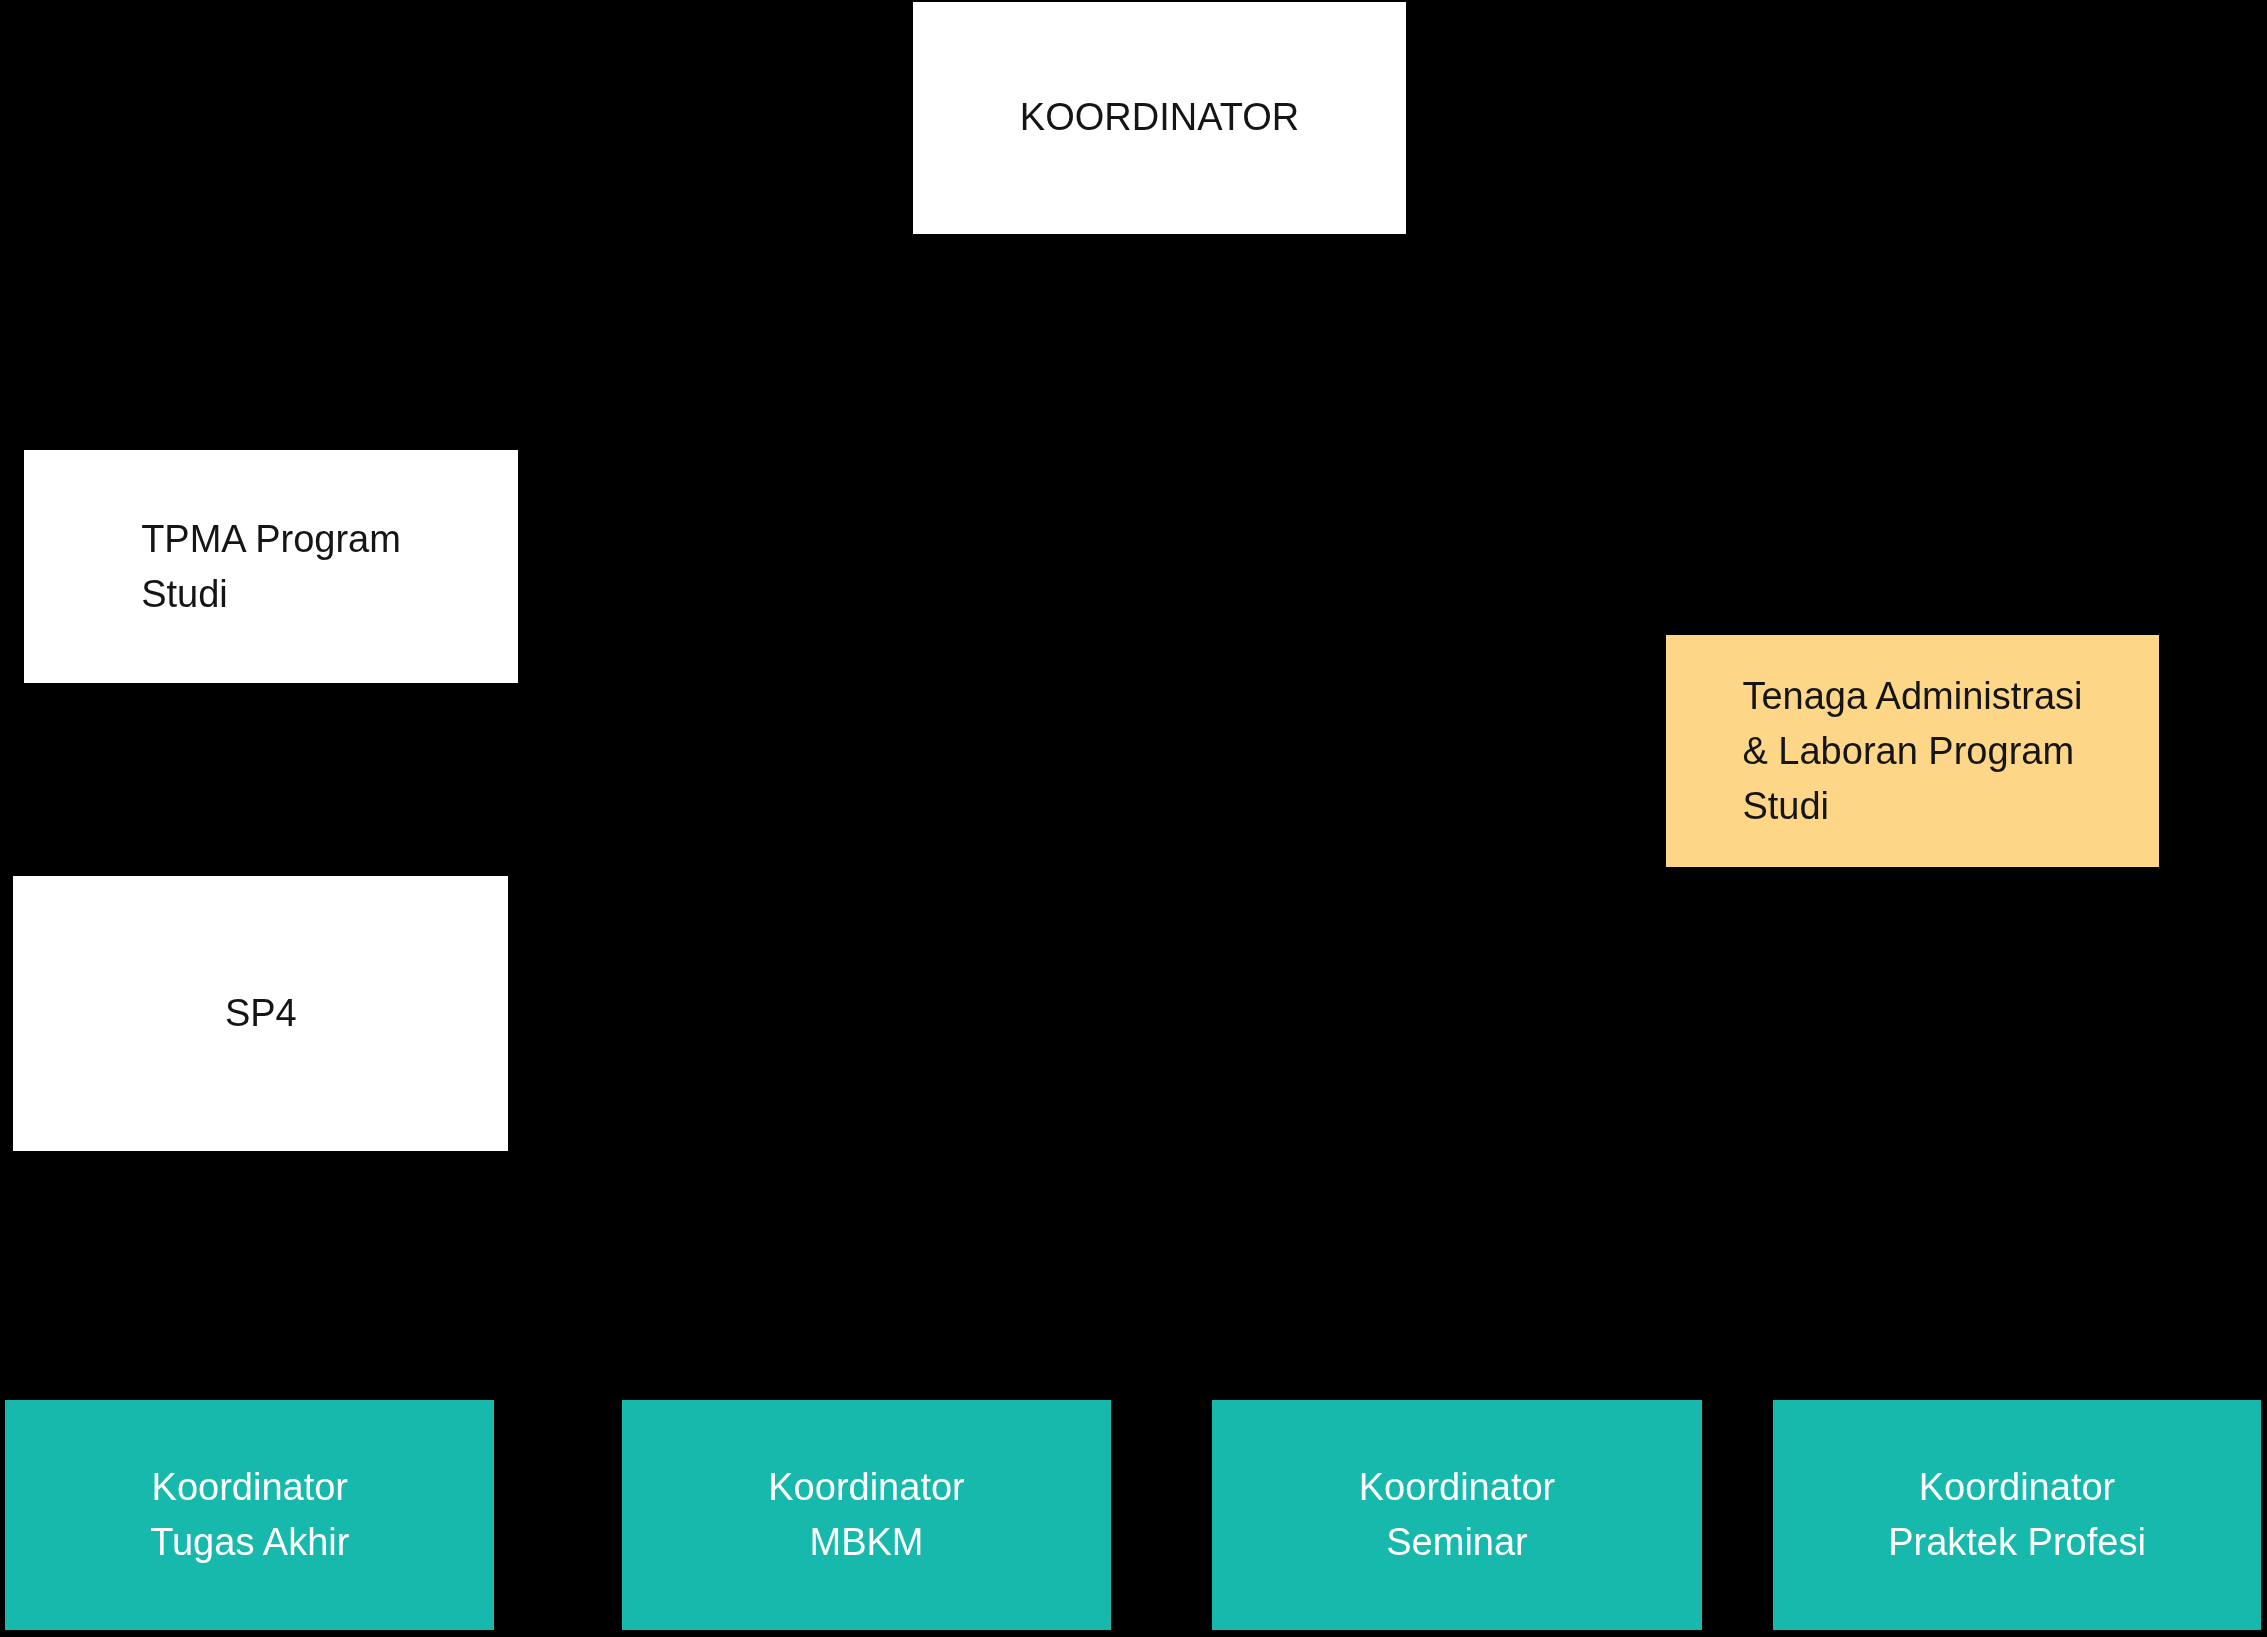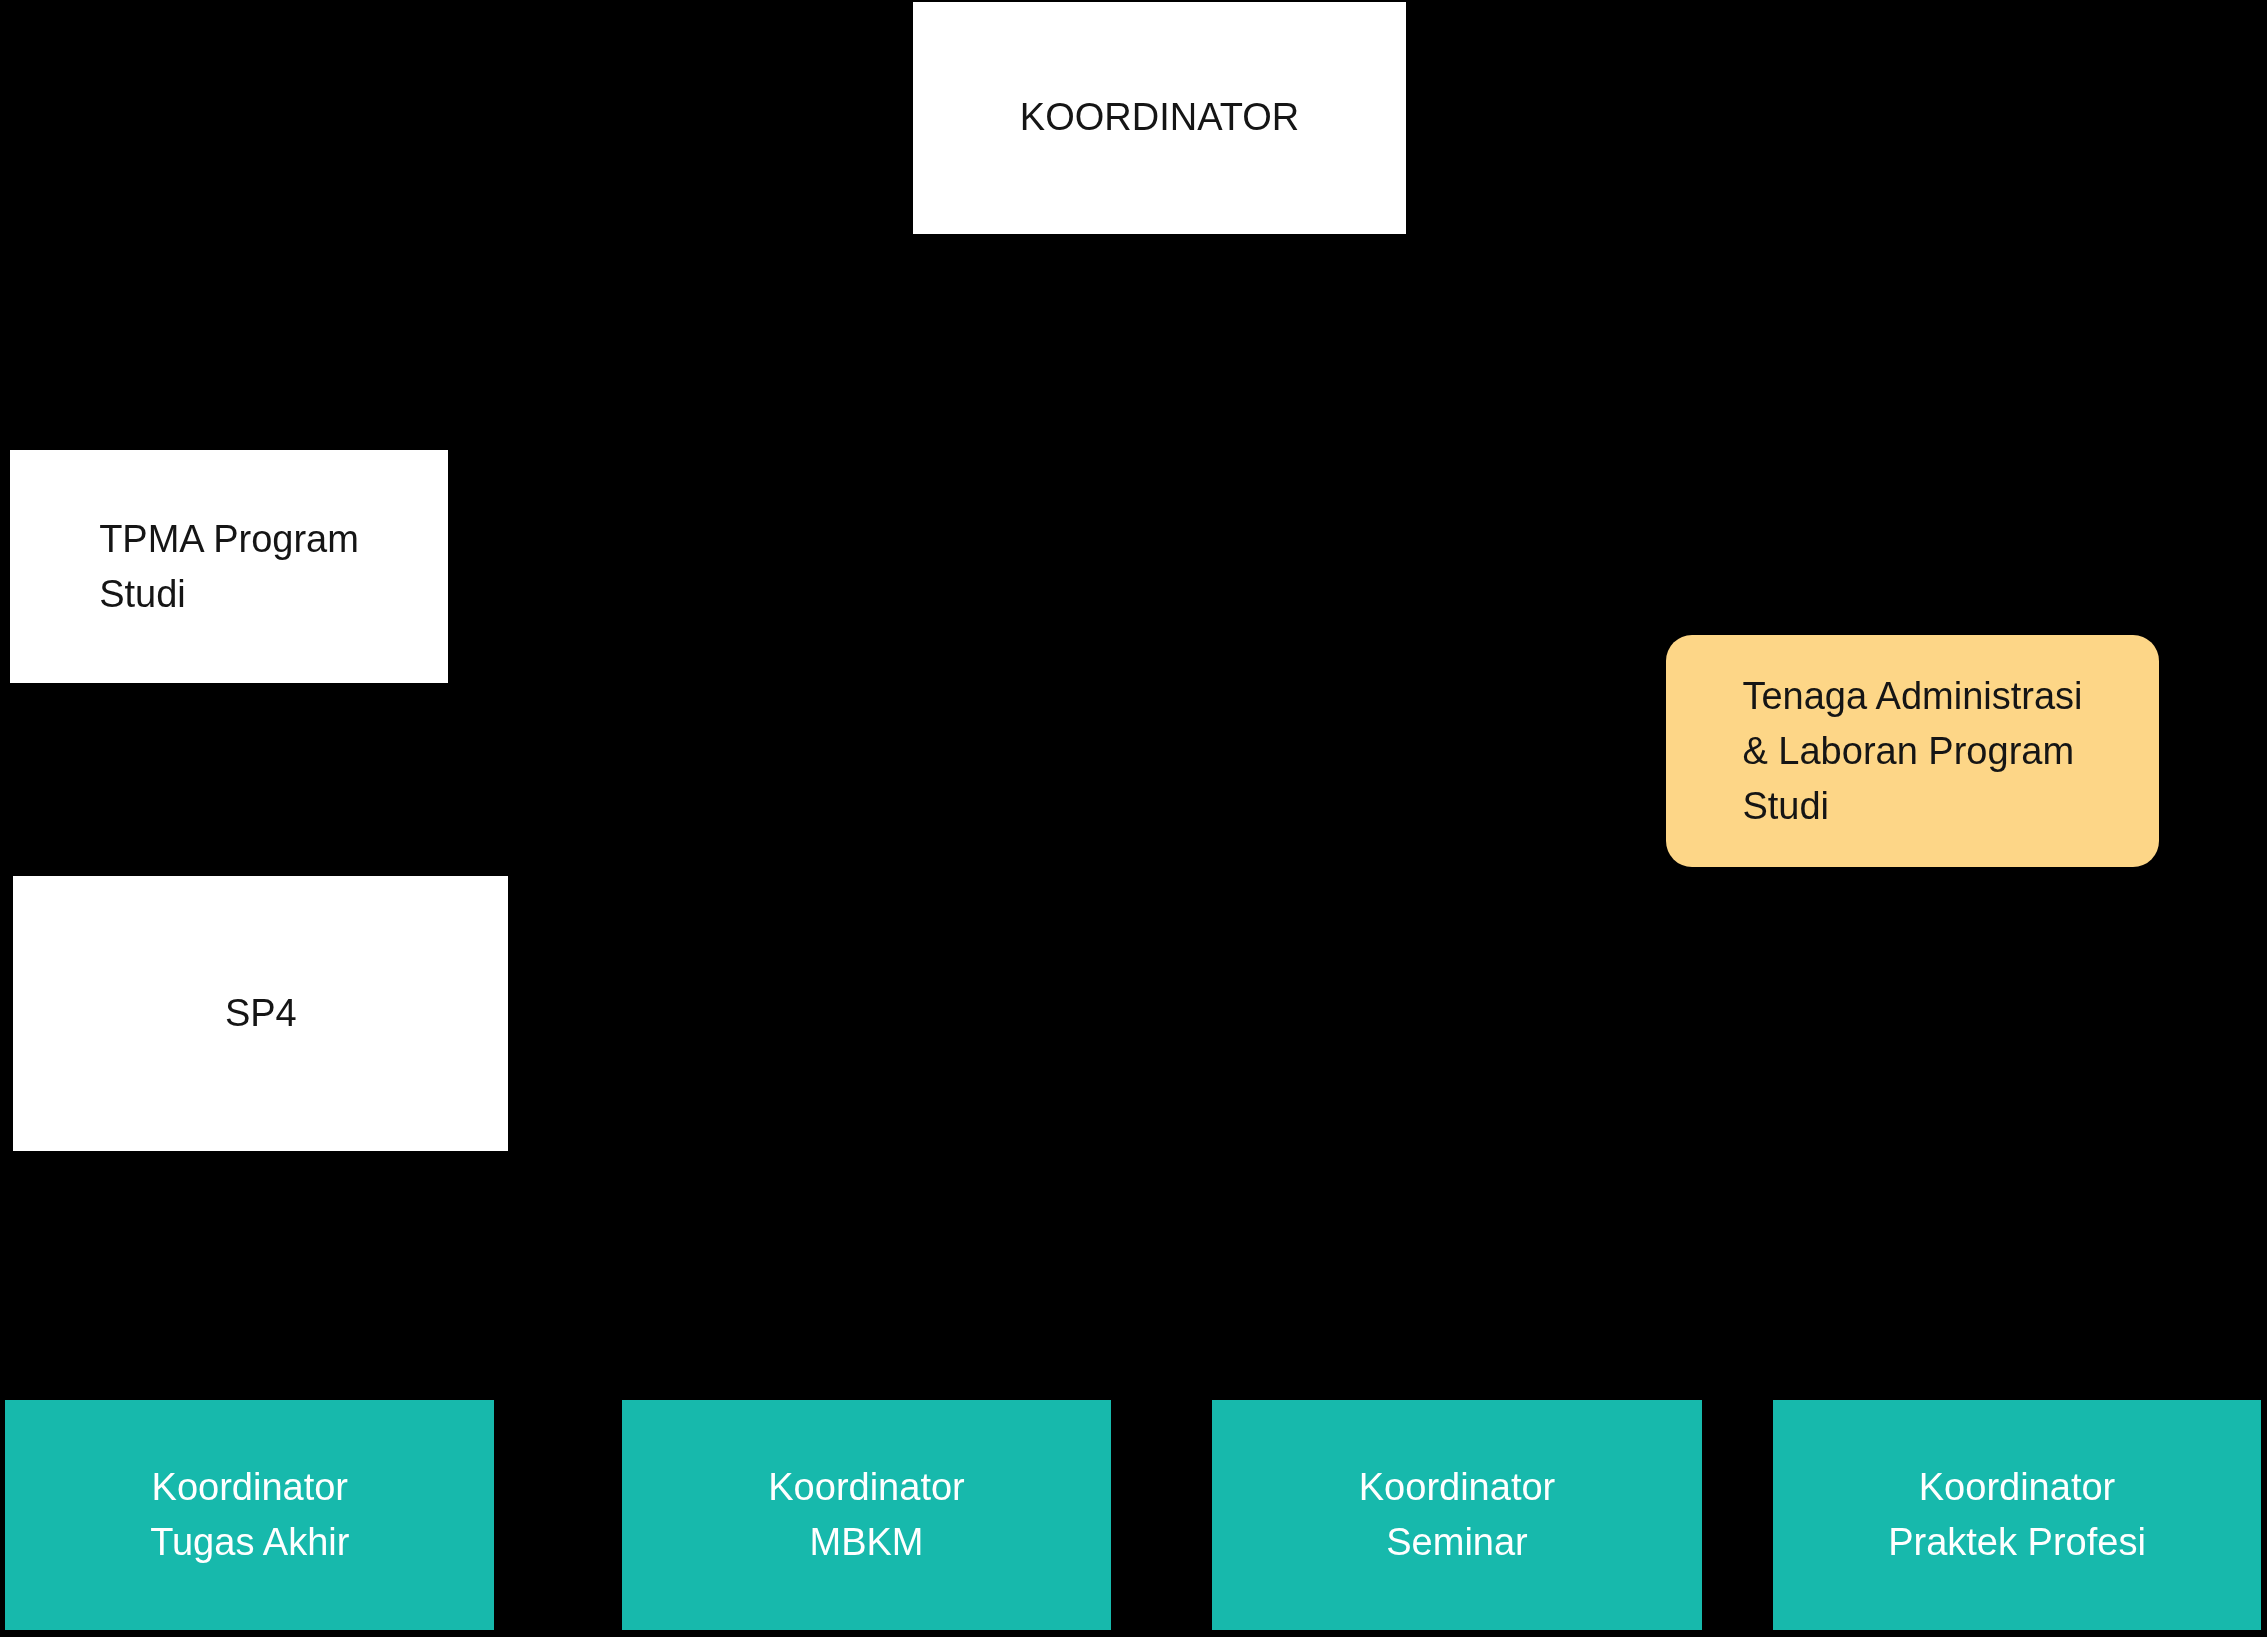--- a/index.html
+++ b/index.html
@@ -38,23 +38,23 @@
   }
   .node-teal {
     background: #17b9ac;
     color: #ffffff;
   }
   .align-left .label  { text-align: left; }
   .align-center .label { text-align: center; }
 
   
   #node-koordinator      { left: 913px; top: 1.8px;    width: 493px; height: 232px; }
-  #node-tpma             { left: 10px;   top: 450px;  width: 438px; height: 233px; }
+  #node-tpma             { left: 24px;   top: 450px;  width: 494px; height: 233px; }
   #node-sp4              { left: 13.3px;   top: 876px;  width: 495px; height: 275px; }
-  #node-tenaga           { left: 1666px; top: 635px;  width: 493px; height: 232px; border-radius: 26px; }
+  #node-tenaga           { left: 1666px; top: 635px;  width: 493px; height: 232px; }
   #node-tugas-akhir      { left: 5.3px;    top: 1400px; width: 489px; height: 230px; }
   #node-mbkm             { left: 622px;  top: 1400px; width: 489px; height: 230px; }
   #node-seminar          { left: 1212px; top: 1400px; width: 490px; height: 230px; }
   #node-praktek-profesi  { left: 1773px; top: 1400px; width: 488px; height: 230px; }
 </style>
 </head>
 <body>
 
 <div id="canvas">
 

